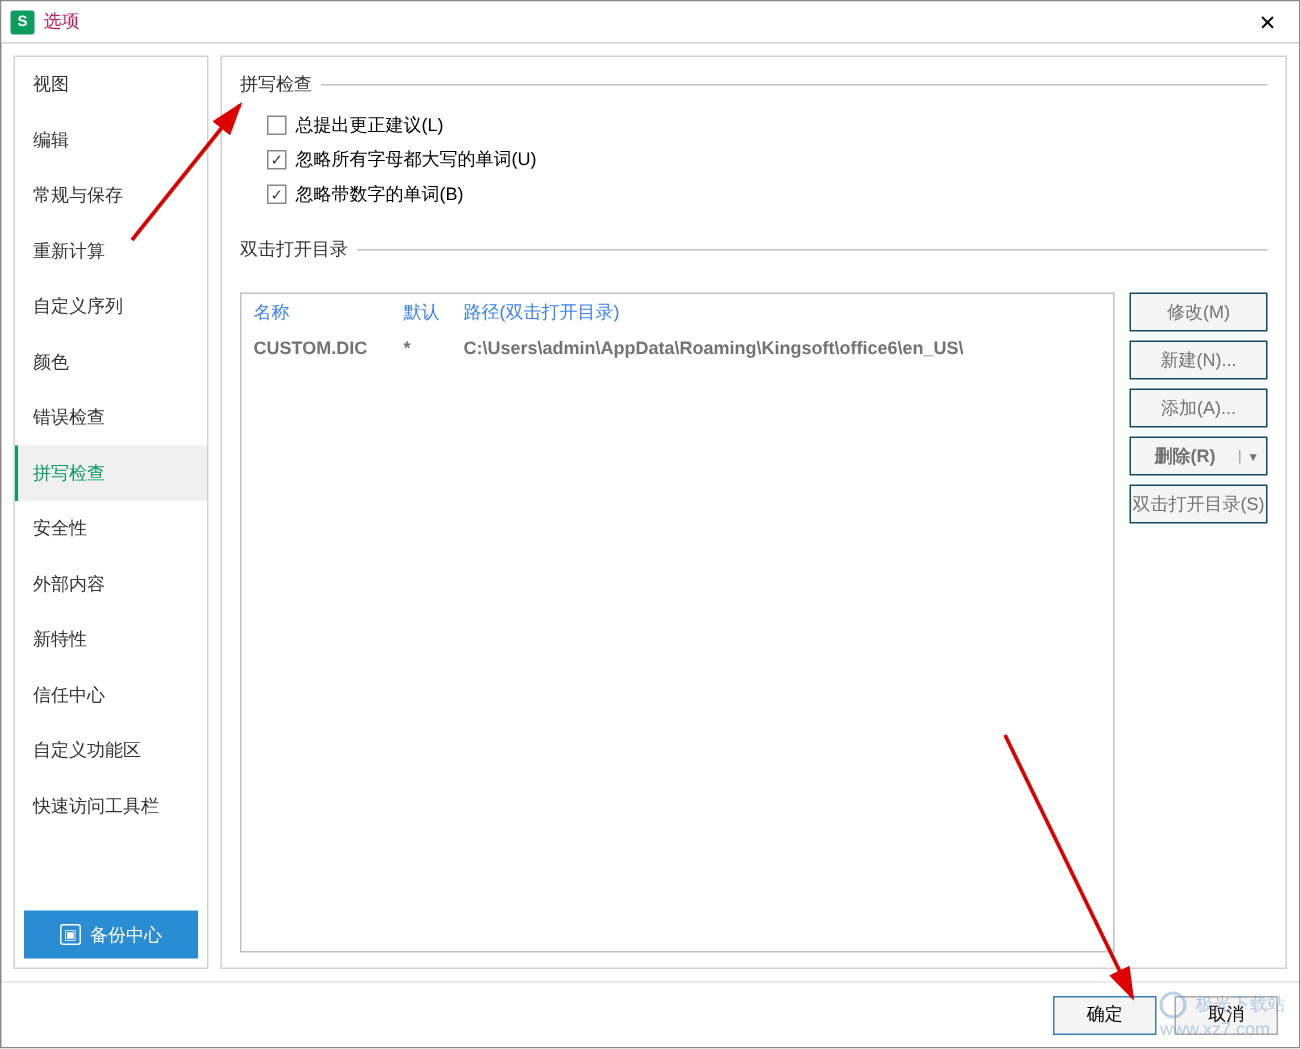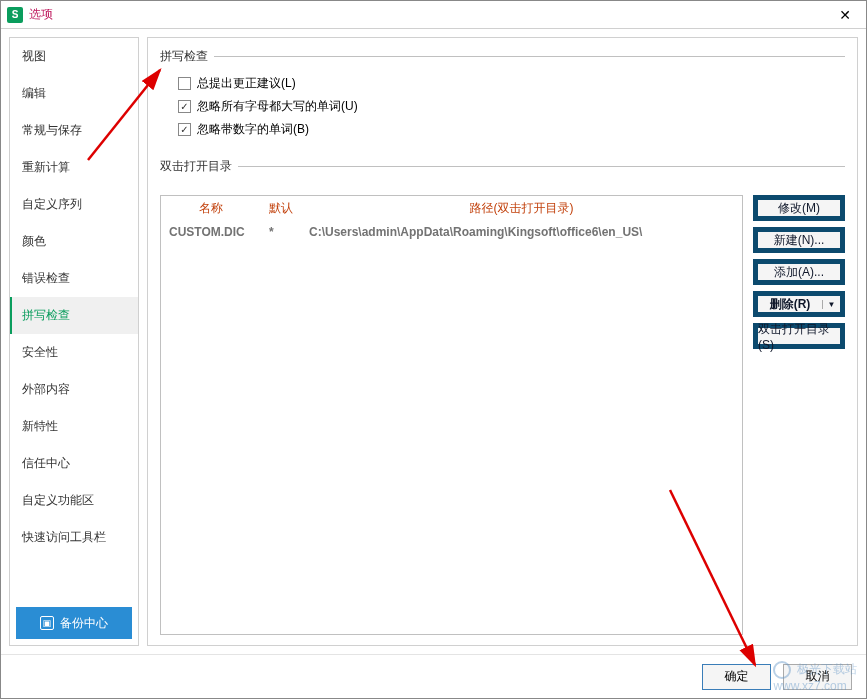--- a/index.html
+++ b/index.html
@@ -172,43 +172,42 @@
       width: 100%;
       border-collapse: collapse;
     }
     .dict-table th, .dict-table td {
       text-align: left;
       padding: 4px 8px;
       color: #737373;
       font-weight: normal;
     }
     .dict-table th {
-      color: #c2410c;
-      text-align: center;
+      color: #3b82f6;
     }
     .dict-table td {
       font-weight: bold;
     }
     .col-name { width: 100px; }
     .col-default { width: 40px; }
     .dict-buttons {
       width: 92px;
       display: flex;
       flex-direction: column;
       gap: 6px;
     }
     .btn {
       height: 26px;
-      border: 5px solid #0c4a6e;
+      border: 1px solid #0c4a6e;
       background: #f5f5f5;
       display: flex;
       align-items: center;
       justify-content: center;
       cursor: pointer;
-      color: #0f172a;
+      color: #737373;
     }
     .btn.split {
       display: flex;
       padding: 0;
       font-weight: bold;
     }
     .btn.split .btn-main {
       flex: 1;
       display: flex;
       align-items: center;

